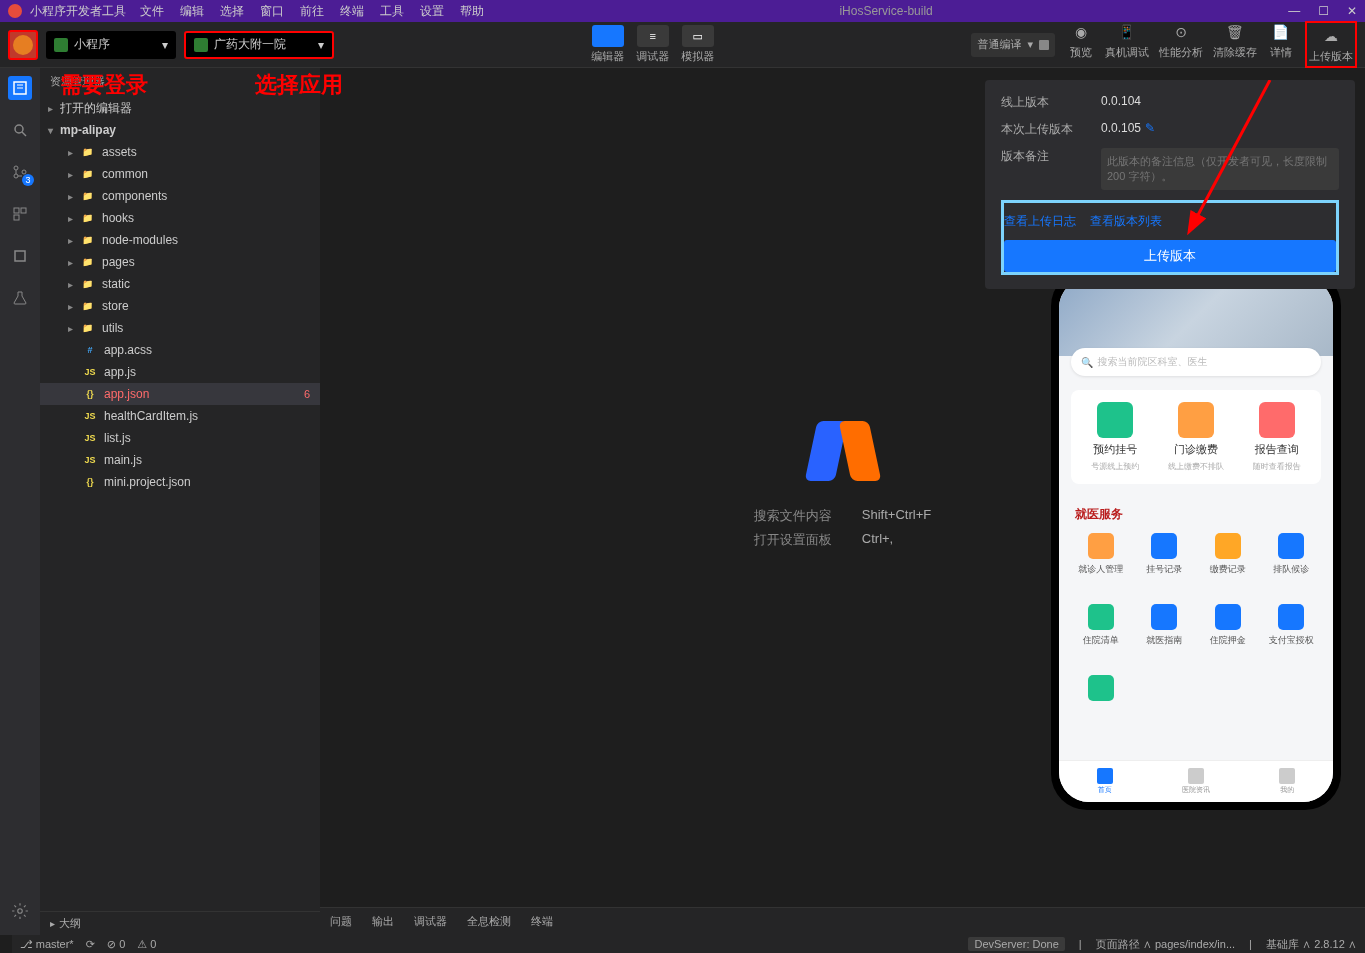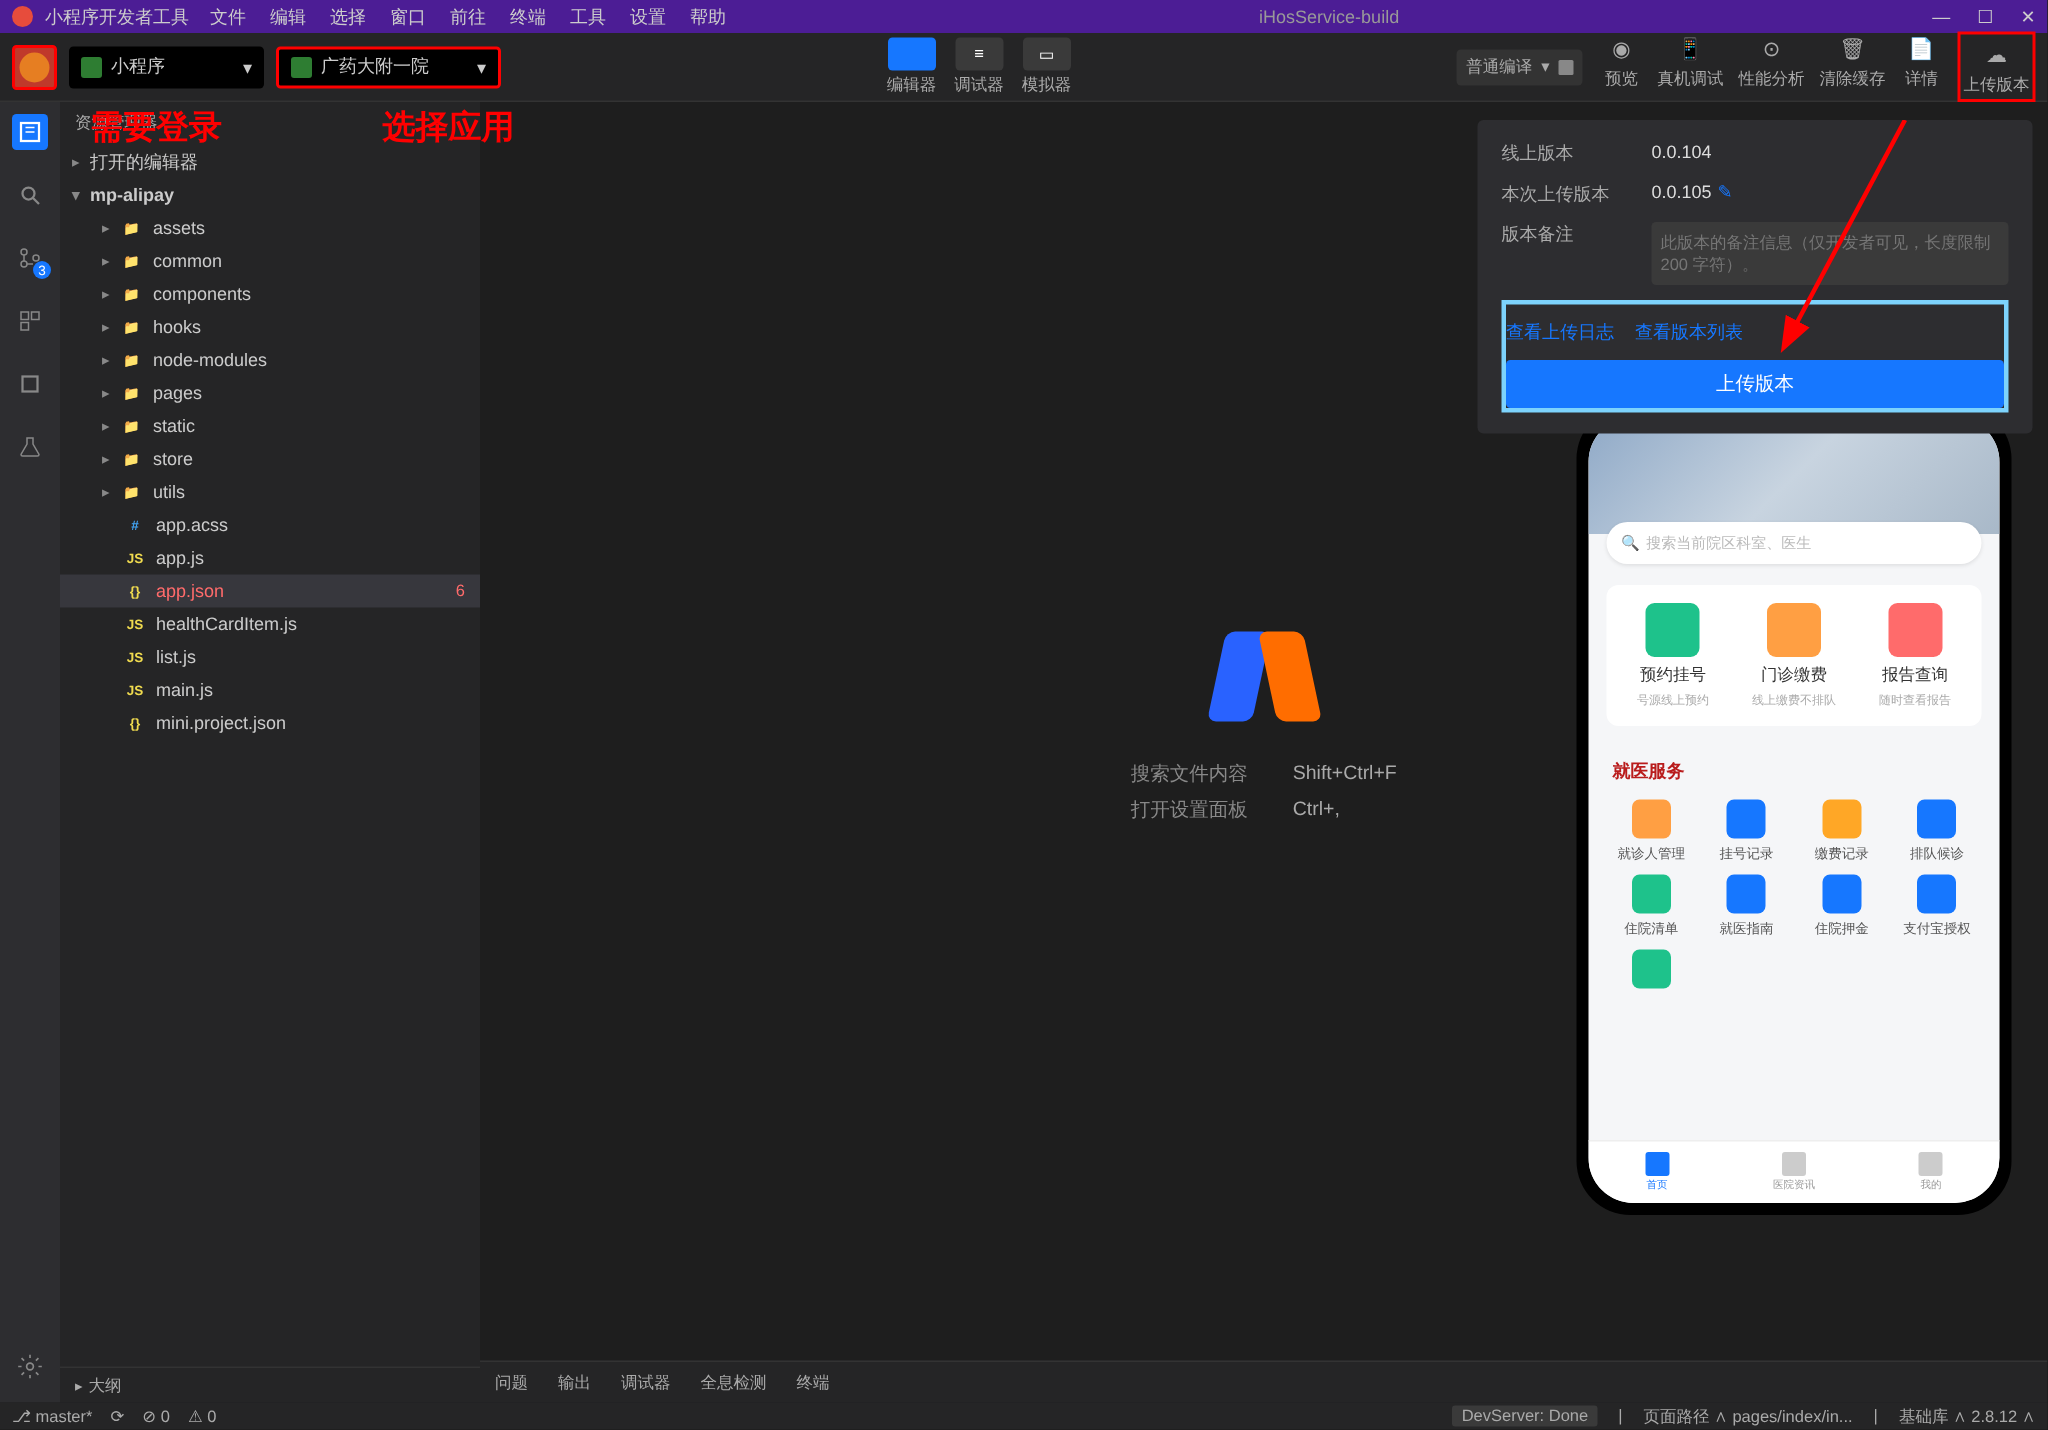--- a/index.html
+++ b/index.html
@@ -90,32 +90,32 @@
 .simulator { position: absolute; right: 24px; top: 270px; width: 290px; height: 540px; background: #000; border-radius: 36px; padding: 8px; z-index: 20; }
 .sim-screen { width: 100%; height: 100%; background: #f5f6f8; border-radius: 30px; overflow: hidden; display: flex; flex-direction: column; }
 .sim-banner { height: 78px; background: linear-gradient(135deg, #8fa9c7 0%, #c8d4e0 50%, #a8b8c8 100%); position: relative; }
 .sim-search { margin: 8px 12px; background: #fff; border-radius: 16px; height: 28px; display: flex; align-items: center; padding: 0 10px; color: #bbb; font-size: 10px; position: relative; top: -16px; box-shadow: 0 1px 3px rgba(0,0,0,0.1); }
 .sim-card1 { background: #fff; margin: 0 12px 12px; border-radius: 8px; padding: 12px 6px; display: flex; justify-content: space-around; position: relative; top: -10px; }
 .sim-big-item { display: flex; flex-direction: column; align-items: center; gap: 4px; }
 .sim-big-item .ic { width: 36px; height: 36px; border-radius: 6px; }
 .sim-big-item .t1 { font-size: 11px; color: #333; font-weight: 500; }
 .sim-big-item .t2 { font-size: 8px; color: #aaa; }
 .sim-section-title { font-size: 12px; font-weight: 600; color: #b91c1c; margin: 0 16px 10px; }
-.sim-grid { display: grid; grid-template-columns: repeat(4, 1fr); gap: 7px 4px; padding: 0 12px; }
+.sim-grid { display: grid; grid-template-columns: repeat(4, 1fr); gap: 28px 4px; padding: 0 12px; }
 .sim-grid-item { display: flex; flex-direction: column; align-items: center; gap: 4px; }
 .sim-grid-item .ic { width: 26px; height: 26px; border-radius: 5px; }
 .sim-grid-item .t { font-size: 9px; color: #555; }
 .sim-tabbar { margin-top: auto; height: 42px; background: #fff; display: flex; border-top: 1px solid #eee; }
 .sim-tab { flex: 1; display: flex; flex-direction: column; align-items: center; justify-content: center; gap: 1px; }
 .sim-tab .ic { width: 16px; height: 16px; }
 .sim-tab .t { font-size: 7px; color: #999; }
 .sim-tab.active .t { color: #1677ff; }
 
 
-.statusbar { position: absolute; bottom: 0; left: 0; right: 0; height: 18px; background: #252526; display: flex; align-items: center; padding: 0 8px; font-size: 11px; color: #aaa; gap: 12px; }
+.statusbar { position: absolute; bottom: 0; left: 12px; right: 0; height: 18px; background: #252526; display: flex; align-items: center; padding: 0 8px; font-size: 11px; color: #aaa; gap: 12px; }
 .statusbar .right { margin-left: auto; display: flex; gap: 14px; align-items: center; }
 .statusbar .ds { background: #3a3a3a; padding: 1px 6px; border-radius: 2px; }
 
 svg { display: block; }
 </style>
 </head>
 <body>
 
 <div class="titlebar">
   <div class="app-icon"></div>

